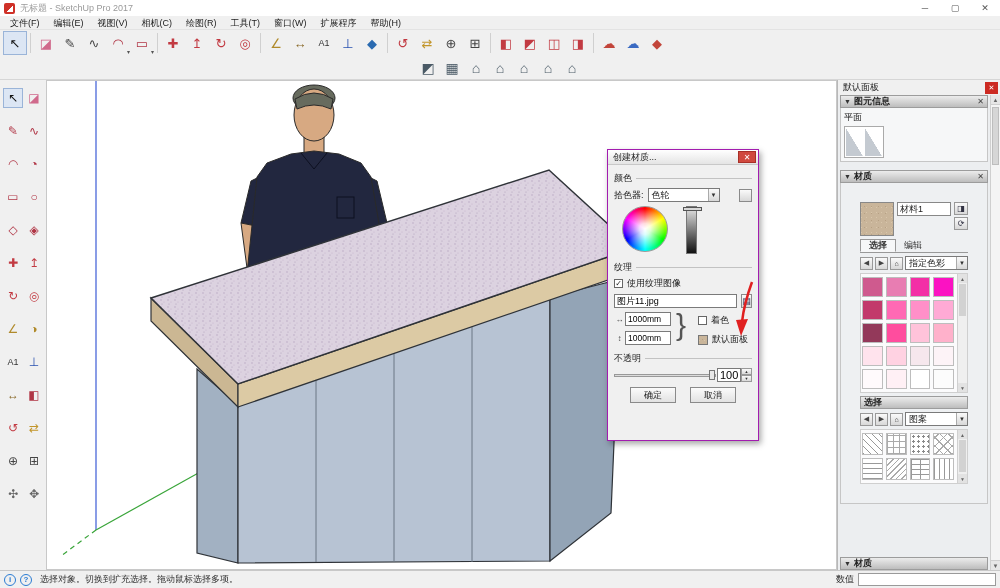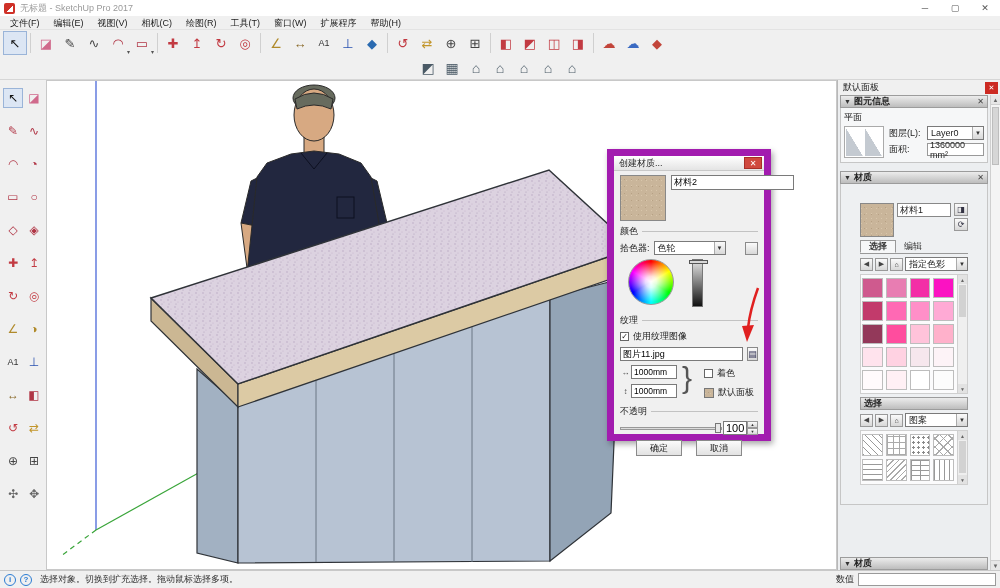--- a/index.html
+++ b/index.html
@@ -32,21 +32,21 @@
 #left-toolbar{position:absolute;top:80px;left:0;width:46px;bottom:18px;background:#f0f0f0;display:flex;flex-wrap:wrap;align-content:flex-start;padding:8px 1px 0 3px;}
 .lt-btn{width:20px;height:20px;margin:0 1px 13px 0;display:flex;align-items:center;justify-content:center;font-size:12px;border:1px solid transparent;}
 .lt-btn.pressed{background:#dce6f4;border:1px solid #9ab4d8;}
 
 
 #viewport{position:absolute;top:80px;left:46px;right:163px;bottom:18px;background:#fff;border:1px solid #c8c8c8;overflow:hidden;}
 #scene{position:absolute;left:0;top:0;}
 #watermark{position:absolute;left:636px;top:456px;font-size:19px;color:#c2c2c2;letter-spacing:1px;}
 
 
-#dialog{position:absolute;left:560px;top:68px;width:164px;height:292px;background:#f0f0f0;border:7px solid #a21caf;box-shadow:2px 3px 6px rgba(0,0,0,.35);z-index:10;}
+#dialog{position:absolute;left:560px;top:68px;width:152px;height:292px;background:#f0f0f0;border:1px solid #a21caf;box-shadow:2px 3px 6px rgba(0,0,0,.35);z-index:10;}
 .dlg-title{height:15px;background:linear-gradient(#ffffff,#e4e4e4);border-bottom:1px solid #c8c8c8;display:flex;align-items:center;padding:0 2px 0 5px;}
 .dlg-close{margin-left:auto;width:18px;height:12px;background:#d0493e;color:#fff;font-size:8px;display:flex;align-items:center;justify-content:center;border:1px solid #a83028;}
 .dlg-body{padding:4px 6px 0 6px;position:relative;}
 .dlg-row1{display:flex;margin-bottom:4px;}
 .tex-tan{background-color:#c9b59a;background-image:radial-gradient(#b7a184 14%,transparent 16%),radial-gradient(#d8c6ab 14%,transparent 16%);background-size:7px 7px,5px 5px;background-position:0 0,3px 2px;border:1px solid #888;}
 .dlg-thumb{width:46px;height:46px;flex:0 0 auto;margin-right:5px;}
 .dlg-name-input{flex:1;height:15px;border:1px solid #7a7a7a;background:#fff;font-size:9px;padding:0 2px;}
 .sect{display:flex;align-items:center;margin:3px 0 3px 0;}
 .sect .lbl{white-space:nowrap;margin-right:4px;text-align:center;}
 .sect .line{flex:1;border-top:1px solid #c2c2c2;}
@@ -404,24 +404,20 @@
       <polygon points="104,217 502,89 587,167 191,303" fill="url(#topTex)" stroke-width="1.5"></polygon>
     </g>
   </svg>
 
   <div id="dialog">
     <div class="dlg-title">
       <span>创建材质...</span>
       <div class="dlg-close">✕</div>
     </div>
     <div class="dlg-body">
-      <div class="dlg-row1">
-        <div class="dlg-thumb tex-tan"></div>
-        <input class="dlg-name-input" value="材料2" style="">
-      </div>
       <div class="sect">
           <span class="lbl">颜色</span>
           <span class="line"></span>
         </div>
       <div class="frow">
         <span style="margin-right:4px;">拾色器:</span>
         <div class="select" style="width:72px;">
           <span>色轮</span>
           <span class="sel-arrow">▼</span>
         </div>
@@ -510,33 +506,20 @@
       <span>图元信息</span>
       <span class="hx">✕</span>
     </div>
     <div class="sec-body">
       <div>平面</div>
       <div class="ei-flex">
         <div class="ei-thumb">
             <span></span>
             <span></span>
           </div>
-        <div class="ei-fields">
-          <div class="ei-row">
-            <span class="flbl">图层(L):</span>
-            <div class="select" style="flex:1;">
-              <span>Layer0</span>
-              <span class="sel-arrow">▼</span>
-            </div>
-          </div>
-          <div class="ei-row">
-            <span class="flbl">面积:</span>
-            <div class="valbox">1360000 mm²</div>
-          </div>
-        </div>
       </div>
     </div>
     <div class="gap8"></div>
 
     <div class="sec-hdr">
       <span class="tri">▼</span>
       <span>材质</span>
       <span class="hx">✕</span>
     </div>
     <div class="mat-body">

